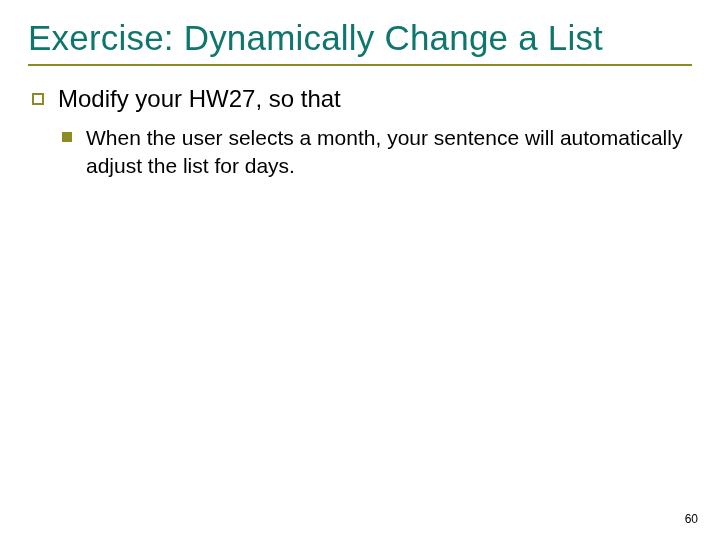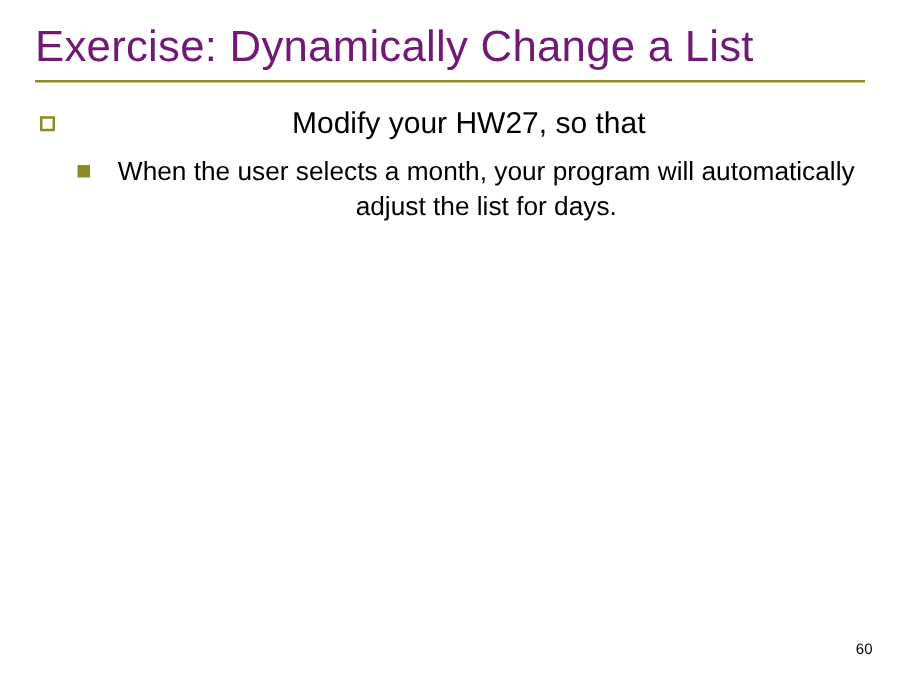--- a/index.html
+++ b/index.html
@@ -15,21 +15,21 @@
   .slide {
     position: relative;
     width: 720px;
     height: 540px;
     box-sizing: border-box;
     padding: 18px 28px 0 28px;
   }
   .title {
     font-size: 35px;
     line-height: 1.15;
-    color: #701a75;
+    color: #0f766e;
     font-weight: 400;
     margin: 0 0 4px 0;
     letter-spacing: 0.2px;
   }
   .title-rule {
     border: none;
     border-top: 2px solid #8e8a25;
     margin: 6px 0 18px 0;
     width: 100%;
   }
@@ -41,21 +41,20 @@
     list-style: none;
     margin: 0;
     padding: 0;
   }
   .lvl1 > li {
     position: relative;
     padding-left: 30px;
     margin-bottom: 12px;
     font-size: 24px;
     line-height: 1.25;
-    text-align: center;
   }
   .lvl1 > li::before {
     content: "";
     position: absolute;
     left: 4px;
     top: 9px;
     width: 12px;
     height: 12px;
     border: 2px solid #8e8a25;
     box-sizing: border-box;
@@ -118,21 +117,21 @@
 <div class="slide">
   <h1 class="title">Exercise: Dynamically Change a List</h1>
   <hr class="title-rule">
 
   <div class="content">
     <ul class="lvl1">
       <li>
         <span>Modify your HW27, so that</span>
         <ul class="lvl2">
           <li>
-            <span>When the user selects a month, your program will automatically adjust the list for days.</span>
+            <span>When the user selects a month, your sentence will automatically adjust the list for days.</span>
           </li>
         </ul>
       </li>
     </ul>
   </div>
 
   <div class="page-num">60</div>
 </div>
 
 </body></html>

